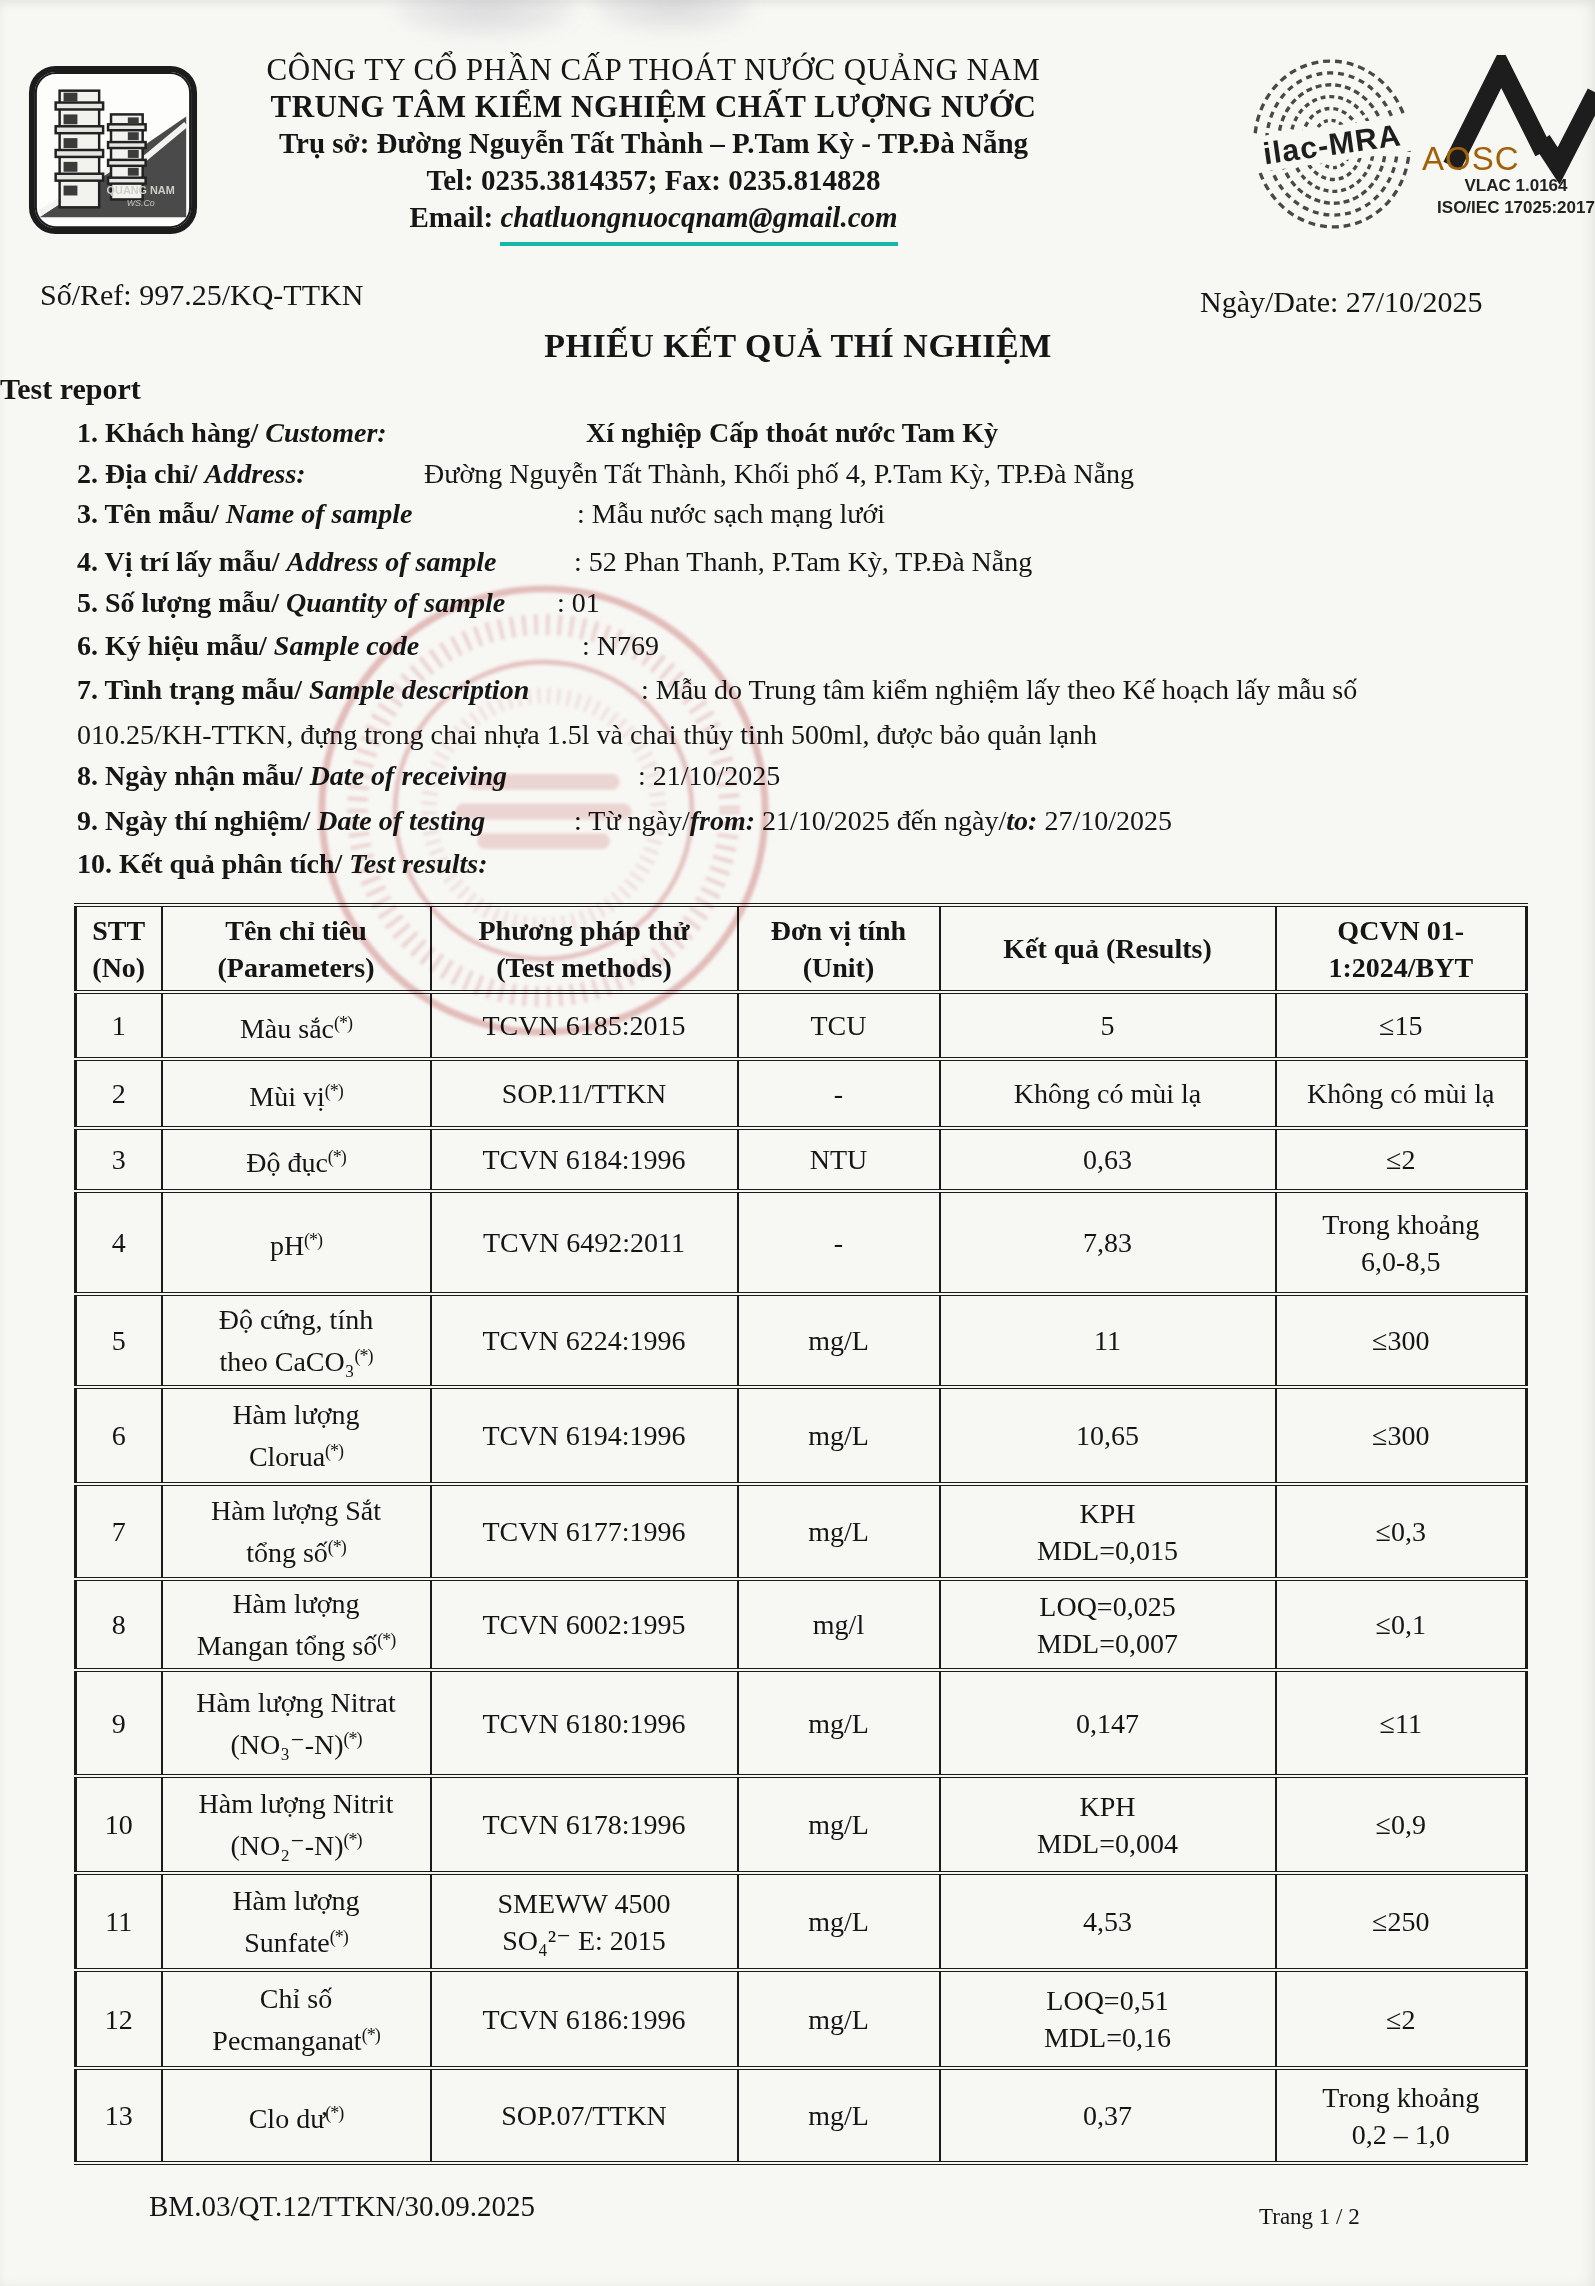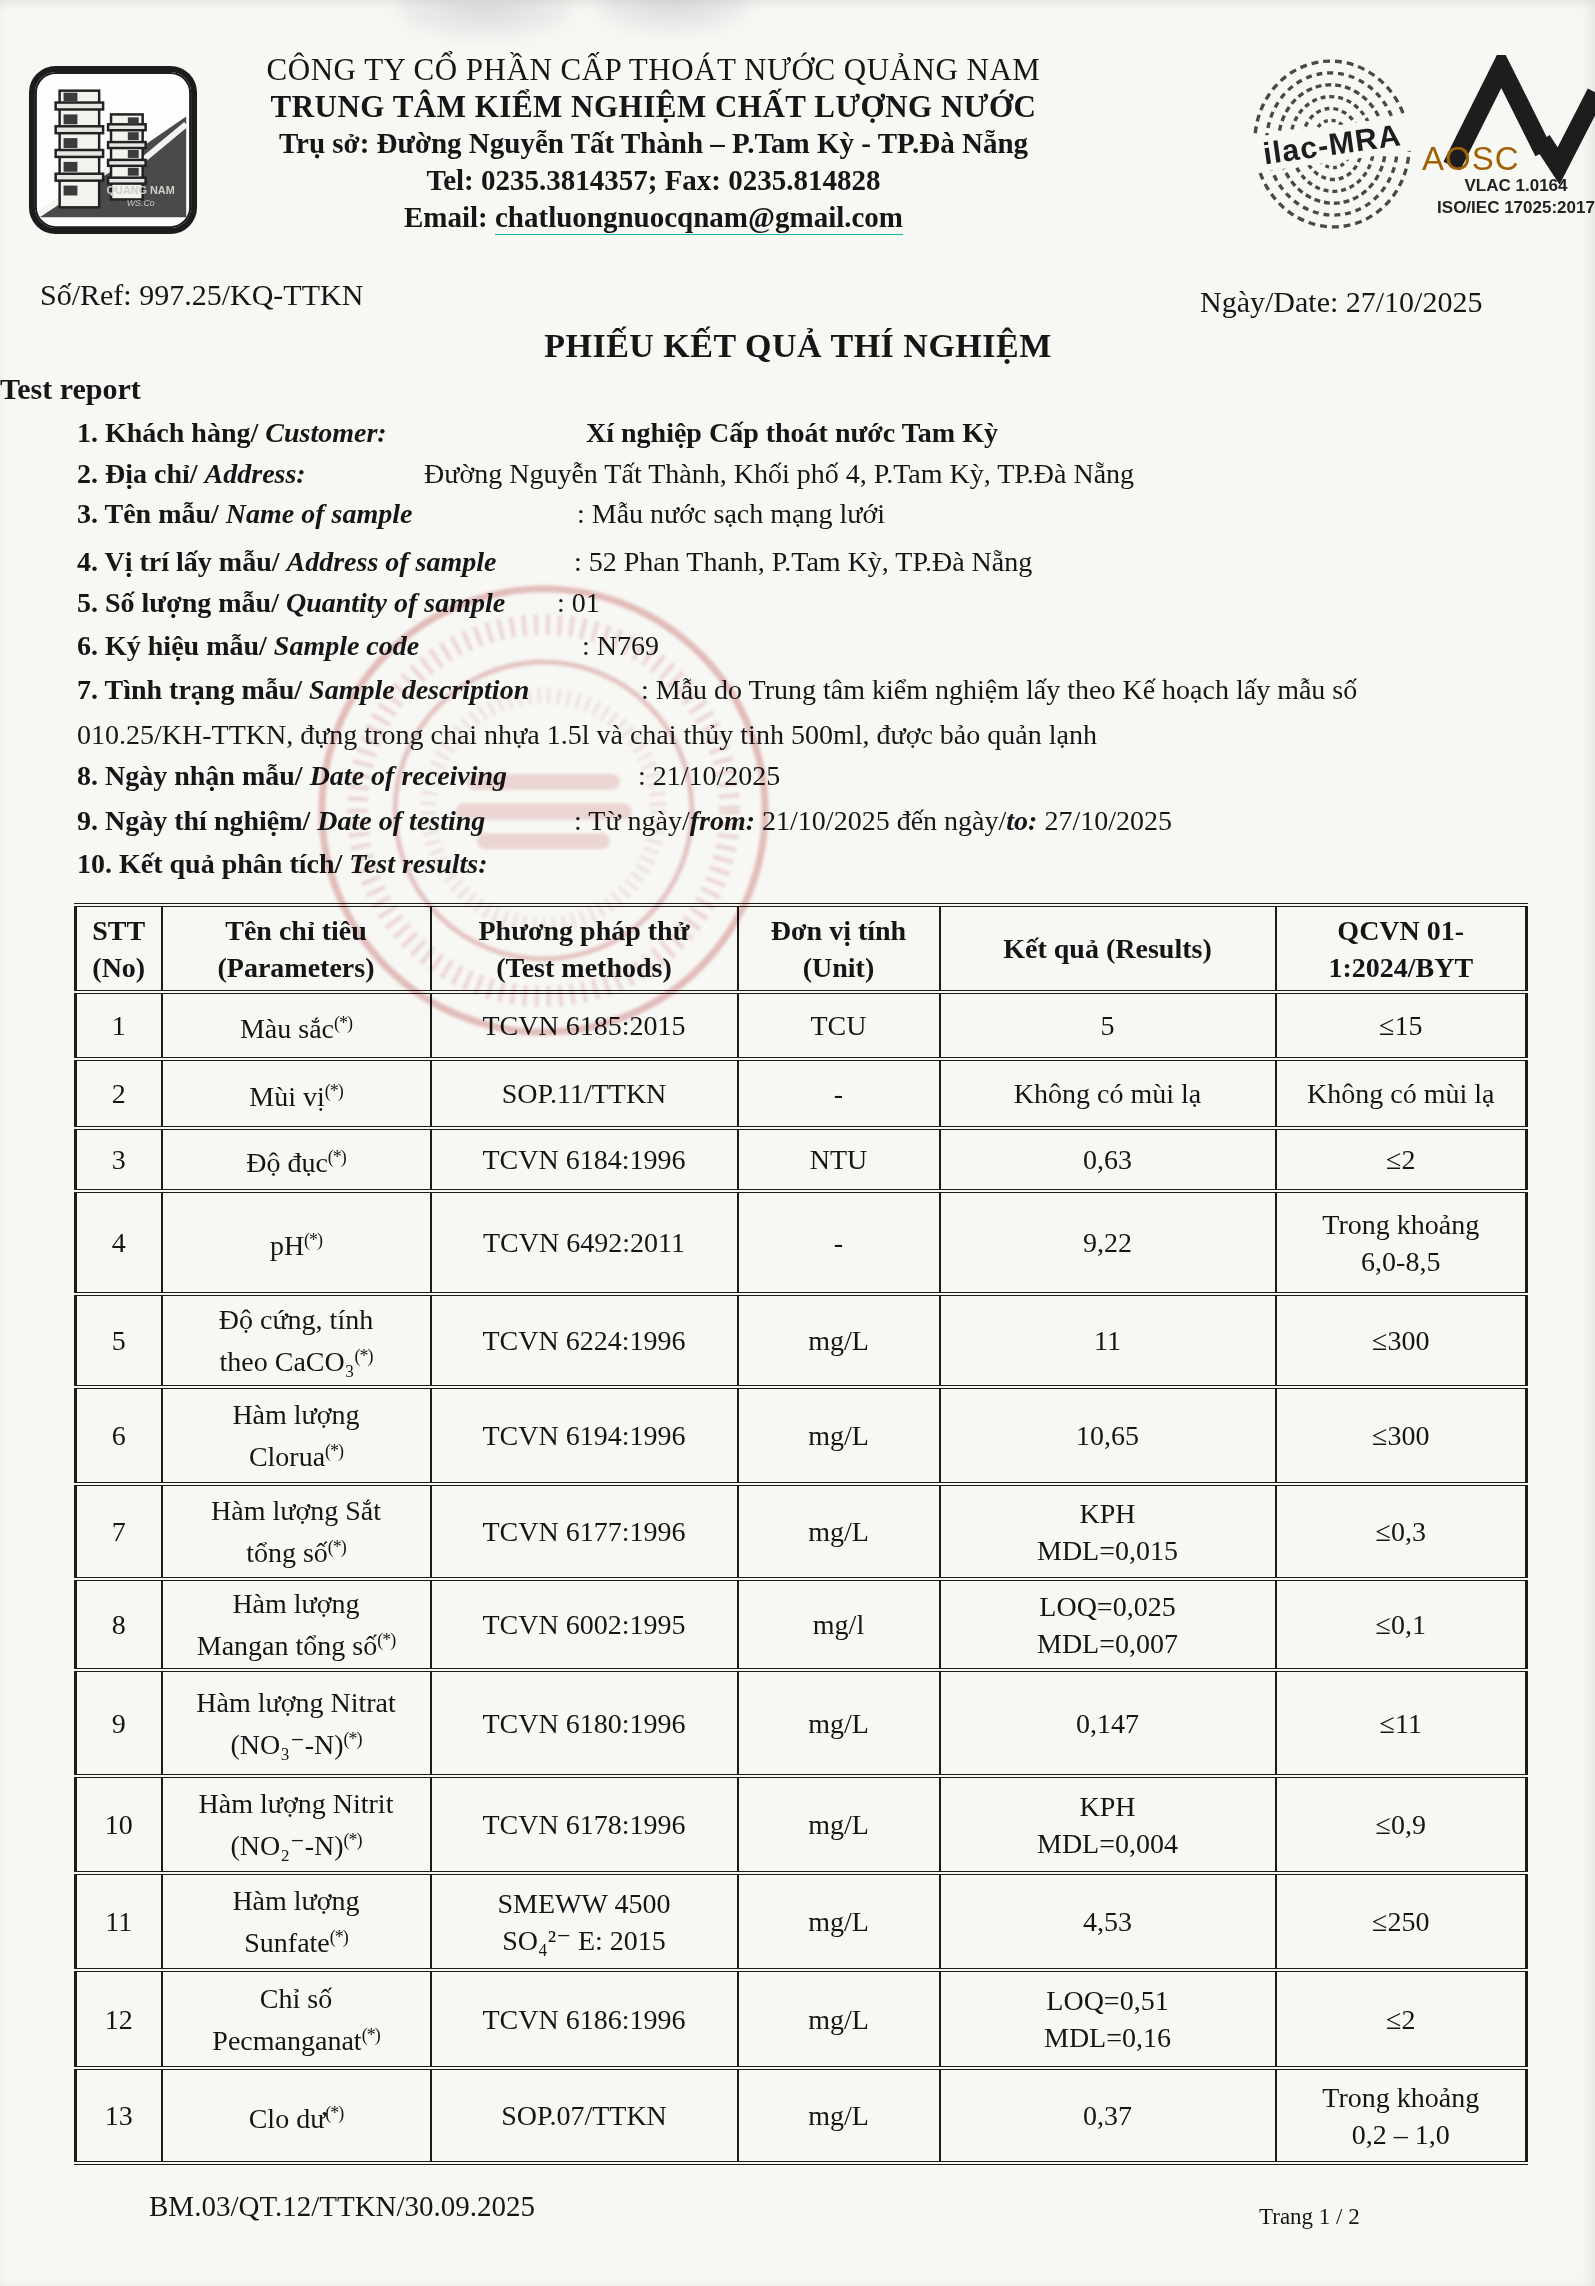--- a/index.html
+++ b/index.html
@@ -16,21 +16,21 @@
   .abs{position:absolute;}
 
   
   .smudge{position:absolute;border-radius:50%;filter:blur(9px);background:radial-gradient(rgba(110,112,130,.22),rgba(110,112,130,0));}
 
   
   .org-block{left:213px;top:51px;width:881px;text-align:center;line-height:37px;}
   .org1{font-size:31px;letter-spacing:0.5px;}
   .org2{font-size:31px;font-weight:bold;letter-spacing:0.5px;}
   .org3,.org4,.org5{font-size:29px;font-weight:bold;}
-  .email-underline{border-bottom:1px solid #14b8a6;padding-bottom:1px;}
+  .email-underline{border-bottom:4px solid #14b8a6;padding-bottom:9px;font-style:italic;}
 
   .aosc-label{font-size:33px;letter-spacing:1px;color:#a16207;font-family:"Liberation Sans",sans-serif;}
   .mark-small{font-family:"Liberation Sans",sans-serif;font-size:17px;font-weight:bold;color:#222;text-align:center;width:168px;}
 
   .ref-left{left:40px;top:278px;font-size:30px;}
   .ref-right{left:1200px;top:285px;font-size:30px;}
 
   .doc-title{left:0;top:327px;width:1596px;text-align:center;font-size:34px;font-weight:bold;letter-spacing:0.5px;}
   .doc-sub{left:0;top:372px;width:1596px;font-size:30px;font-weight:bold;}
 
@@ -285,21 +285,21 @@
           <td>
             <div>pH<sup>(*)</sup></div>
           </td>
           <td>
             <div>TCVN 6492:2011</div>
           </td>
           <td>
             <div>-</div>
           </td>
           <td>
-            <div>9,22</div>
+            <div>7,83</div>
           </td>
           <td>
             <div>Trong khoảng</div>
             <div>6,0-8,5</div>
           </td>
         </tr>
         <tr style="height: 93px;">
           <td>
             <div>5</div>
           </td>

